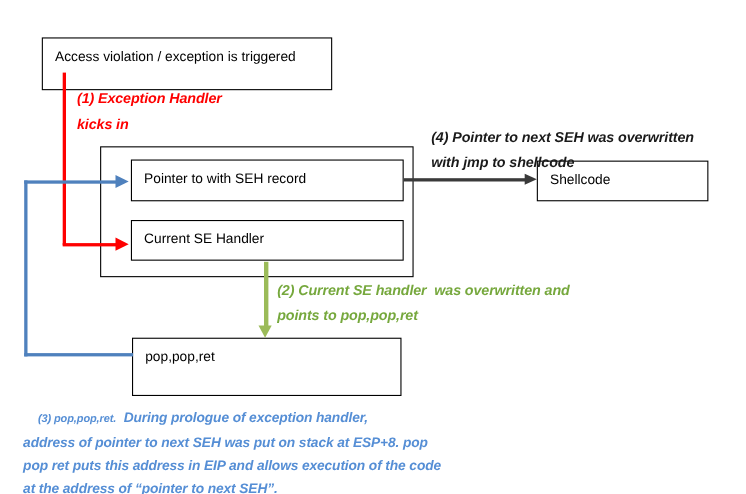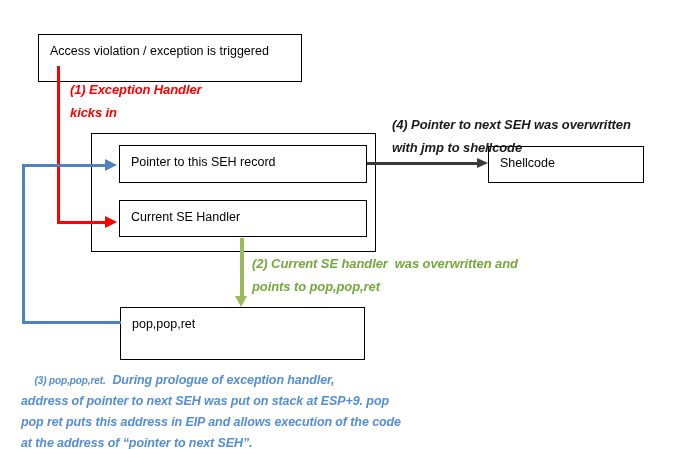--- a/index.html
+++ b/index.html
@@ -72,21 +72,21 @@
 </style>
 </head>
 <body>
 
 <div id="canvas">
 
   <div class="box" style="left:38px;top:34px;width:264px;height:48px;">Access violation / exception is triggered</div>
 
   <div class="frame" style="left:91px;top:133px;width:285px;height:119px;"></div>
 
-  <div class="box" style="left:119px;top:145px;width:248px;height:38px;">Pointer to this SEH record</div>
+  <div class="box" style="left:119px;top:145px;width:248px;height:38px;">Pointer to with SEH record</div>
 
   <div class="box" style="left:119px;top:200px;width:248px;height:37px;">Current SE Handler</div>
 
   <div class="box" style="left:488px;top:146px;width:156px;height:37px;">Shellcode</div>
 
   <div class="box" style="left:120px;top:307px;width:245px;height:53px;">pop,pop,ret</div>
 
   <div>
     <div class="seg red-v"></div>
     <div class="seg red-h"></div>
@@ -114,18 +114,18 @@
 kicks in</div>
 
   <div class="note note-4">(4) Pointer to next SEH was overwritten
 with jmp to shellcode</div>
 
   <div class="note note-2">(2) Current SE handler  was overwritten and
 points to pop,pop,ret</div>
 
   <div class="note note-3">
     <span class="lead">(3) pop,pop,ret.</span><span>  During prologue of exception handler,
-address of pointer to next SEH was put on stack at ESP+9. </span><span class="squiggle">pop</span><span>
+address of pointer to next SEH was put on stack at ESP+8. </span><span class="squiggle">pop</span><span>
 pop ret puts this address in EIP and allows execution of the code
 at the address of “pointer to next SEH”.</span>
   </div>
 
 </div>
 
 </body></html>

